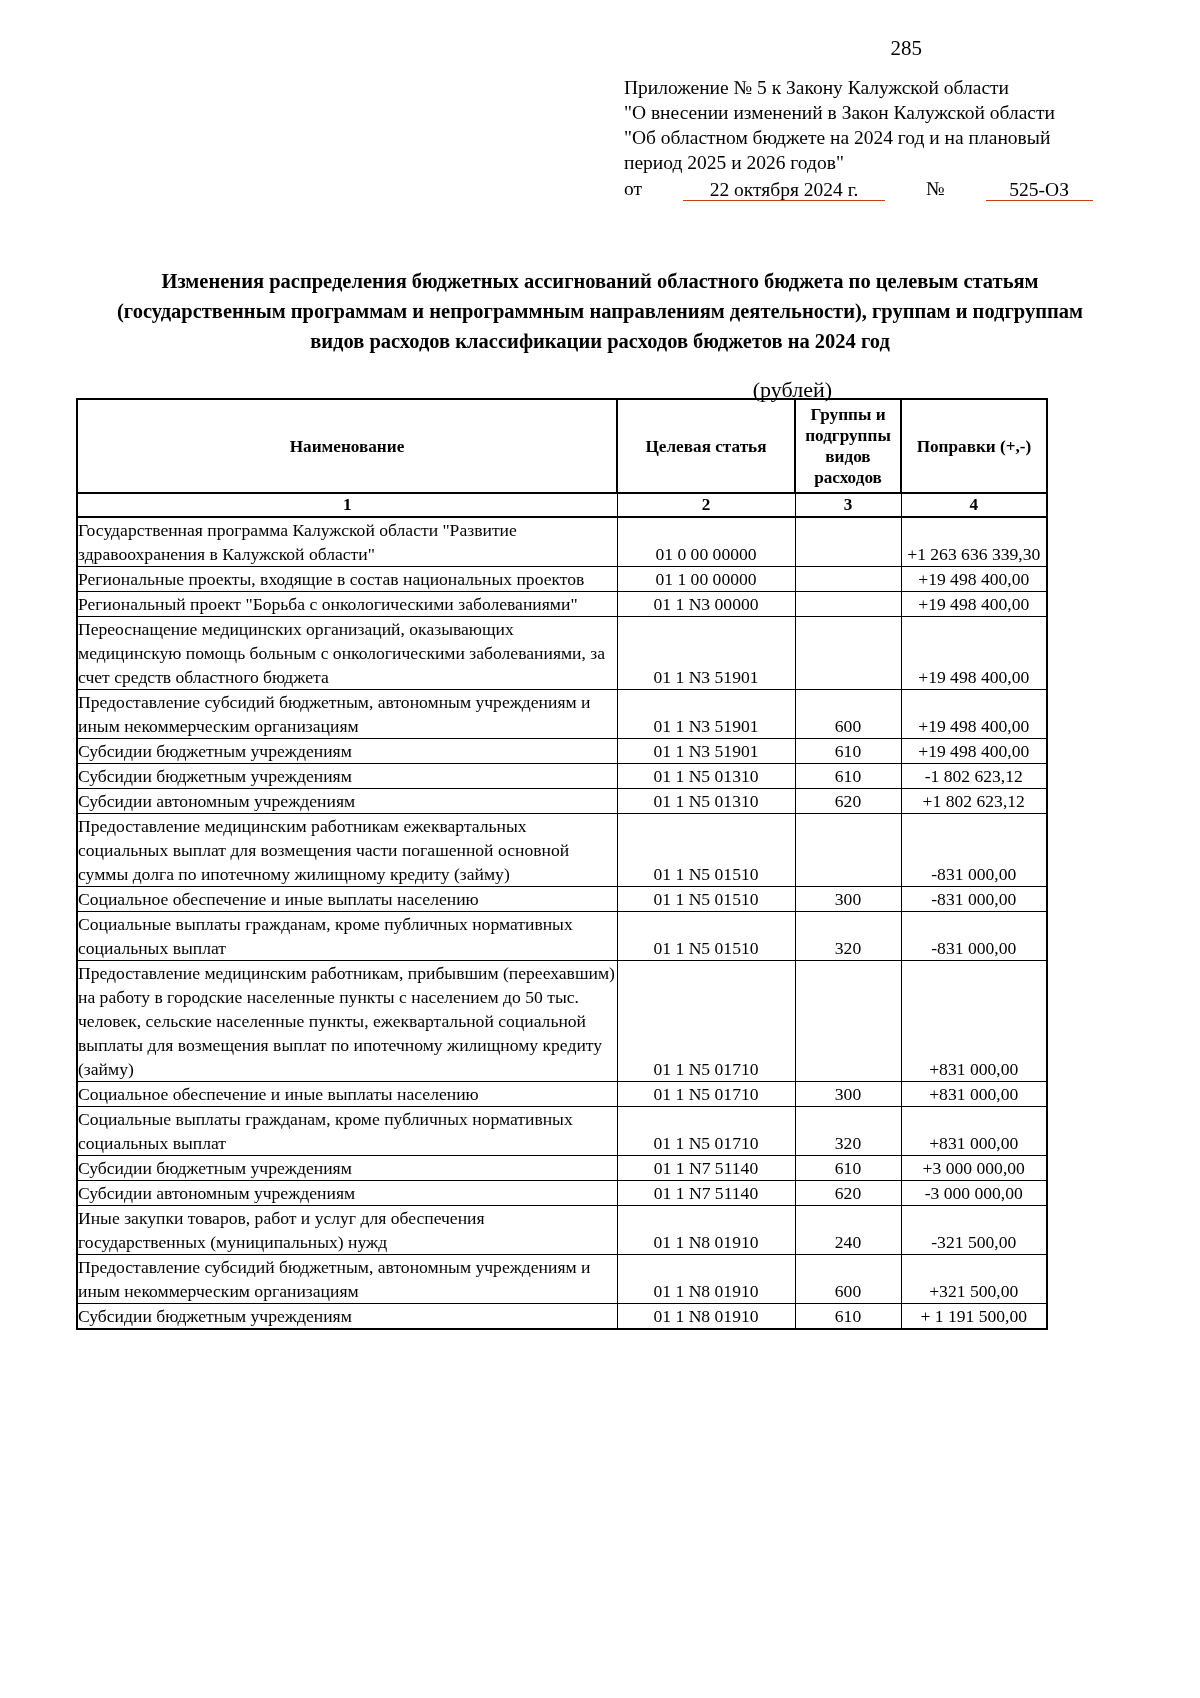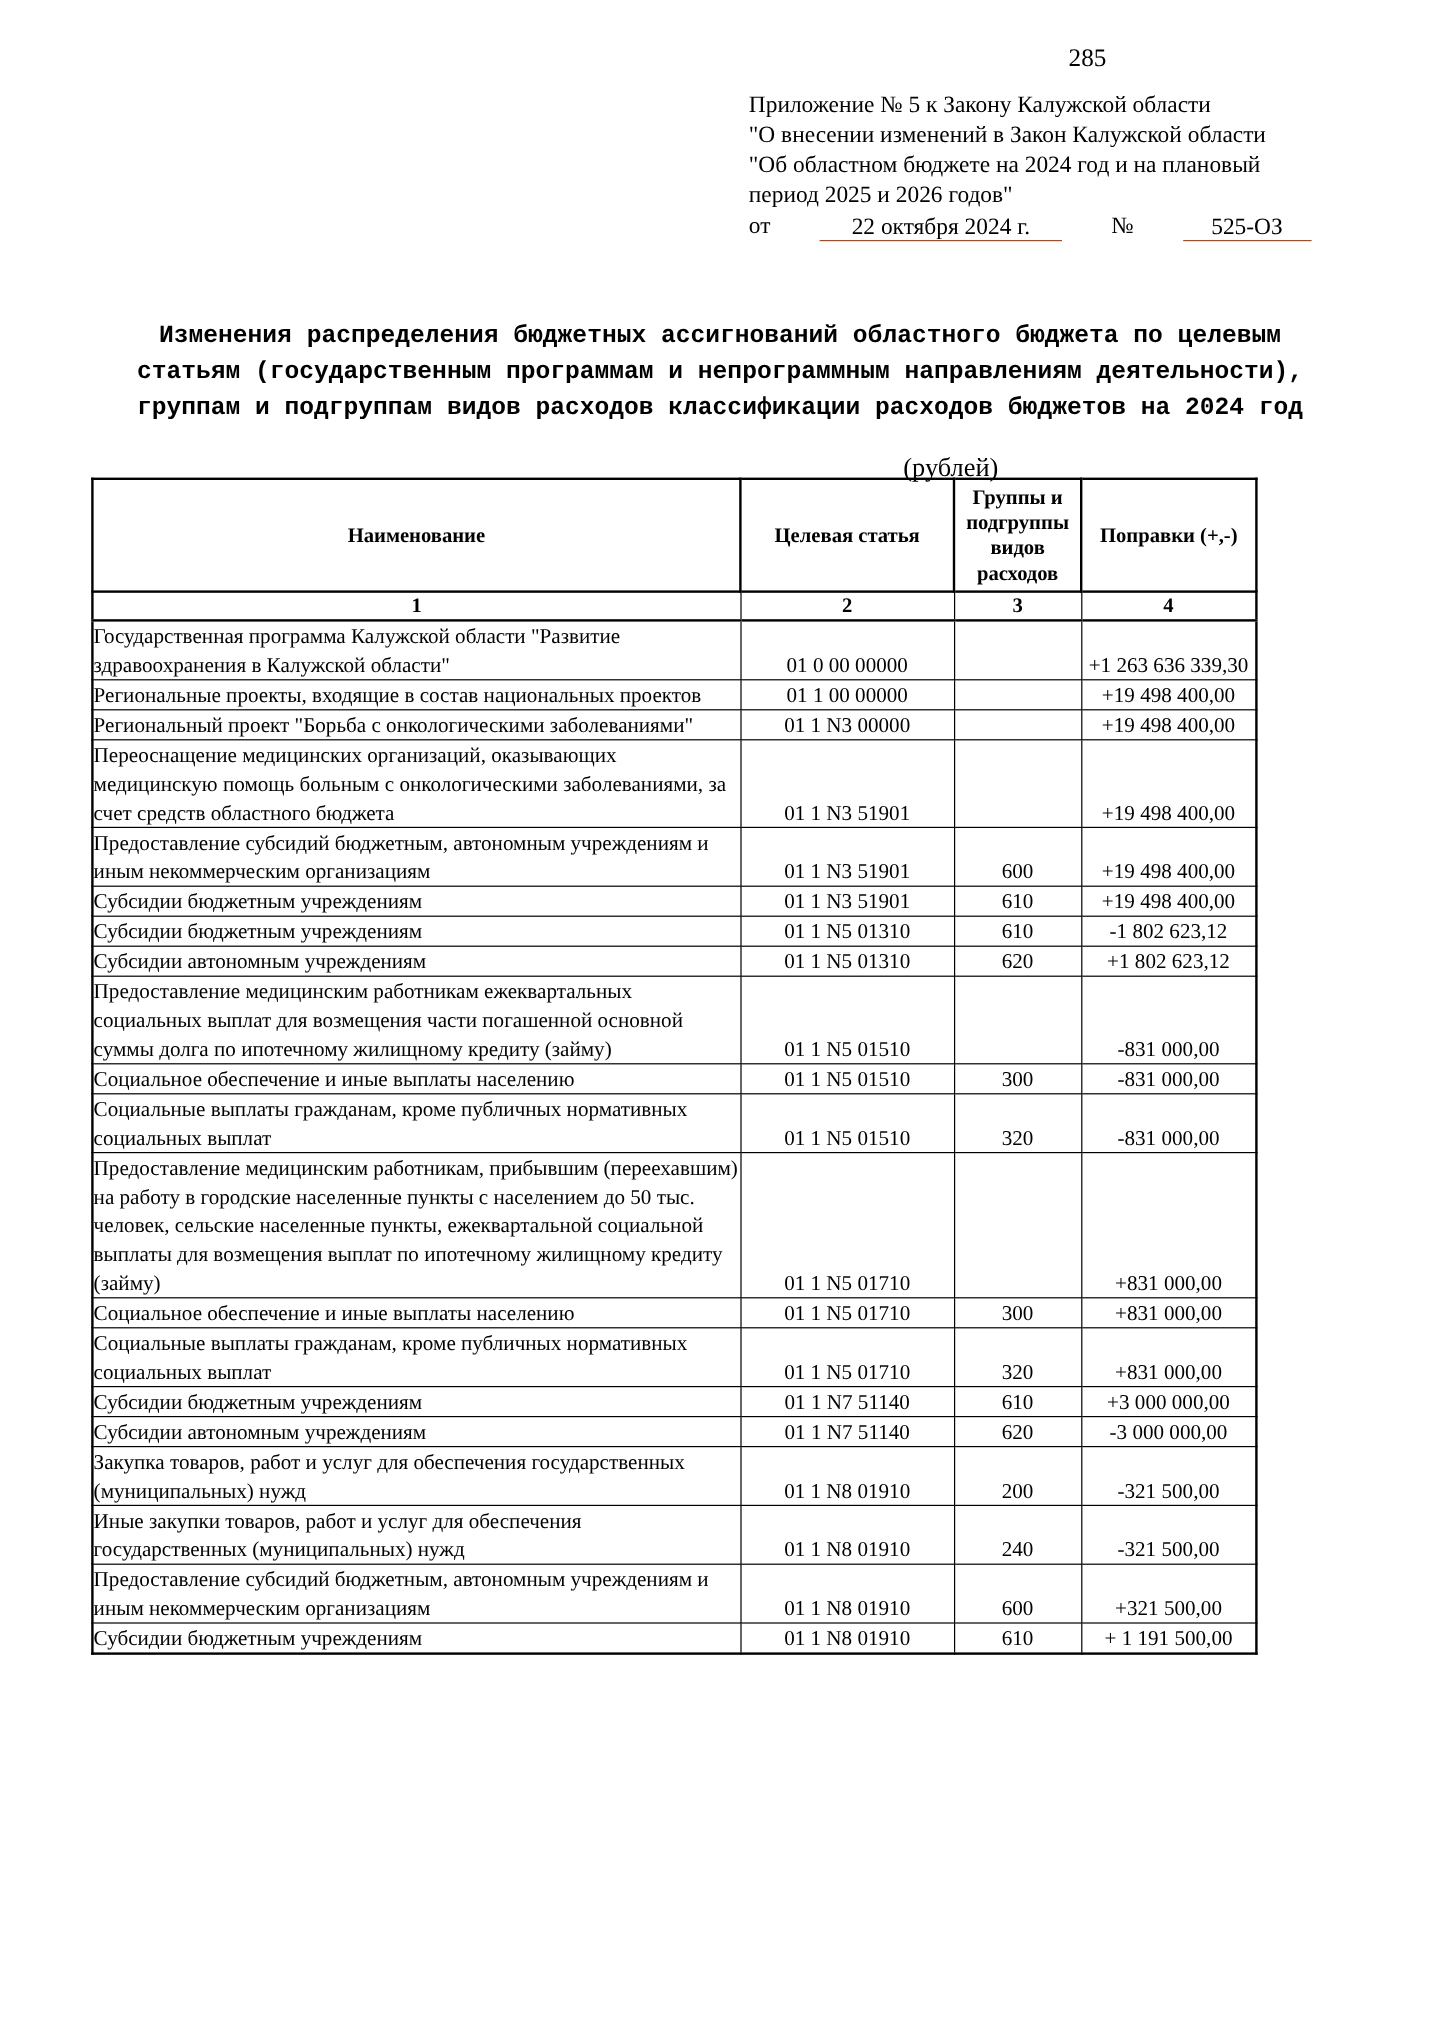--- a/index.html
+++ b/index.html
@@ -65,21 +65,20 @@
   
   .doc-title {
     position: absolute;
     top: 266px;
     left: 92px;
     width: 1016px;
     text-align: center;
     font-size: 20.5px;
     font-weight: bold;
     line-height: 30px;
-    font-family: Liberation Mono, monospace;
   }
 
   
   .units {
     position: absolute;
     top: 377px;
     right: 152px;
     font-size: 22px;
   }
 
@@ -294,26 +293,20 @@
             <td class="grp">610</td>
             <td class="amt">+3 000 000,00</td>
           </tr>
           <tr>
             <td class="name">Субсидии автономным учреждениям</td>
             <td class="code">01 1 N7 51140</td>
             <td class="grp">620</td>
             <td class="amt">-3 000 000,00</td>
           </tr>
           <tr>
-            <td class="name">Закупка товаров, работ и услуг для обеспечения государственных (муниципальных) нужд</td>
-            <td class="code">01 1 N8 01910</td>
-            <td class="grp">200</td>
-            <td class="amt">-321 500,00</td>
-          </tr>
-          <tr>
             <td class="name">Иные закупки товаров, работ и услуг для обеспечения государственных (муниципальных) нужд</td>
             <td class="code">01 1 N8 01910</td>
             <td class="grp">240</td>
             <td class="amt">-321 500,00</td>
           </tr>
           <tr>
             <td class="name">Предоставление субсидий бюджетным, автономным учреждениям и иным некоммерческим организациям</td>
             <td class="code">01 1 N8 01910</td>
             <td class="grp">600</td>
             <td class="amt">+321 500,00</td>

